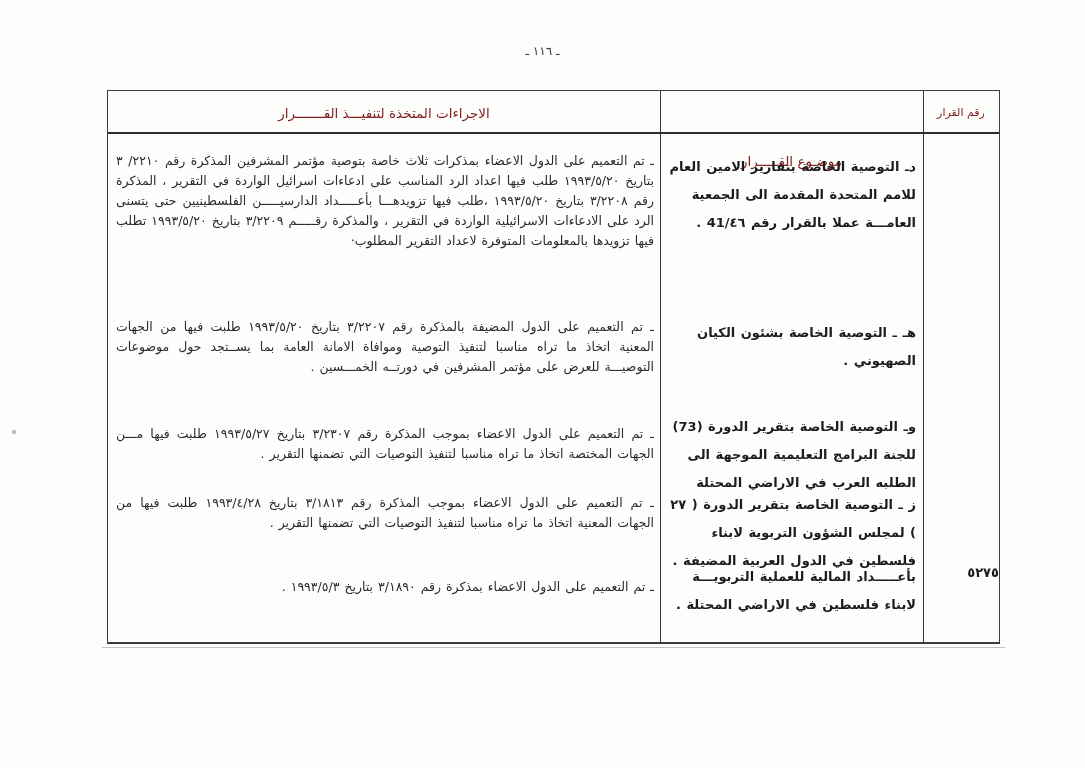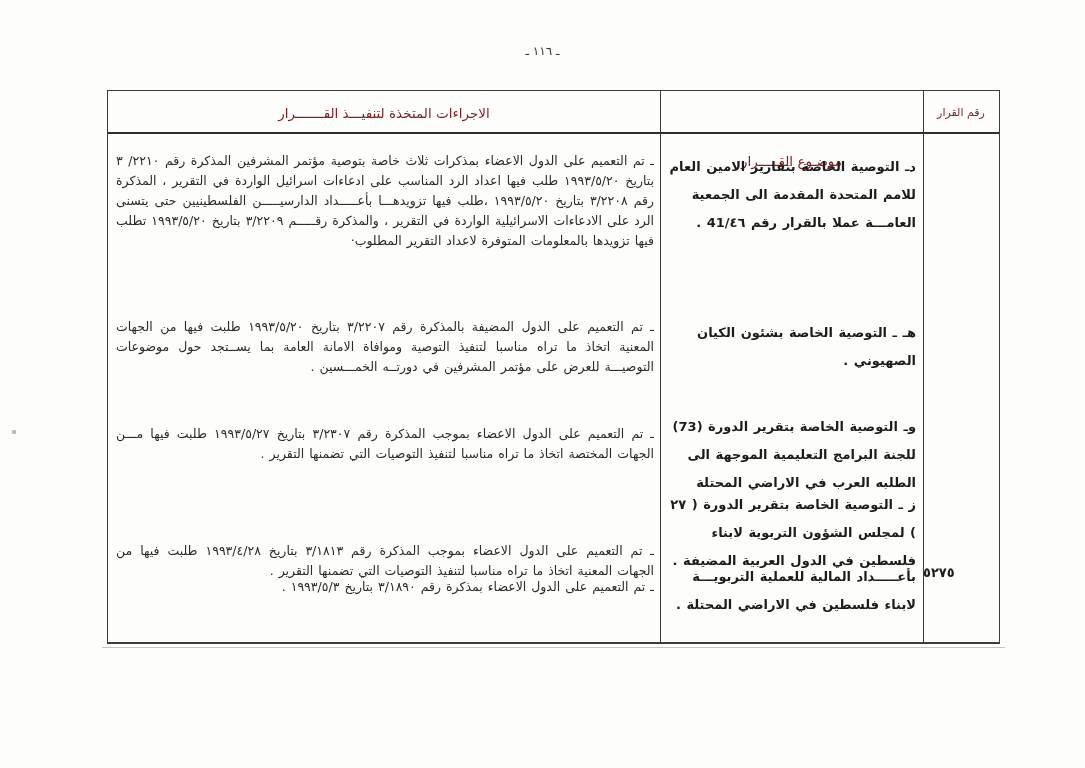--- a/index.html
+++ b/index.html
@@ -47,21 +47,21 @@
     word-spacing:1px;
   }
   .action{
     left:8px;width:538px;
     font-size:12.5px;font-weight:400;color:#2b2b2b;
     line-height:20px;text-align:justify;text-align-last:right;
     word-spacing:1px;
   }
   .decision-number{
     left:815px;width:76px;top:474px;
-    text-align:left;font-size:13px;font-weight:600;color:#1c1c1c;
+    text-align:right;font-size:13px;font-weight:600;color:#1c1c1c;
   }
   .scan-speck{
     position:absolute;left:12px;top:430px;width:4px;height:4px;
     background:#b9b9b9;border-radius:1px;
   }
 </style>
 </head>
 <body>
 
 <div class="page">
@@ -81,21 +81,21 @@
 
     <div class="cell-text subject" style="top:62px;">دـ التوصية الخاصة بتقارير الامين العام للامم المتحدة المقدمة الى الجمعية العامـــة عملا بالقرار رقم 41/٤٦ .</div>
     <div class="cell-text subject" style="top:228px;">هـ ـ التوصية الخاصة بشئون الكيان الصهيوني .</div>
     <div class="cell-text subject" style="top:322px;">وـ التوصية الخاصة بتقرير الدورة (73) للجنة البرامج التعليمية الموجهة الى الطلبه العرب في الاراضي المحتلة</div>
     <div class="cell-text subject" style="top:400px;">ز ـ التوصية الخاصة بتقرير الدورة ( ٢٧ ) لمجلس الشؤون التربوية لابناء فلسطين في الدول العربية المضيفة .</div>
     <div class="cell-text subject" style="top:472px;">بأعـــــداد المالية للعملية التربويـــة لابناء فلسطين في الاراضي المحتلة .</div>
 
     <div class="cell-text action" style="top:60px;">ـ تم التعميم على الدول الاعضاء بمذكرات ثلاث خاصة بتوصية مؤتمر المشرفين المذكرة رقم ٢٢١٠/ ٣ بتاريخ ١٩٩٣/٥/٢٠ طلب فيها اعداد الرد المناسب على ادعاءات اسرائيل الواردة في التقرير ، المذكرة رقم ٣/٢٢٠٨ بتاريخ ١٩٩٣/٥/٢٠ ،طلب فيها تزويدهـــا بأعـــــداد الدارسيـــــن الفلسطينيين حتى يتسنى الرد على الادعاءات الاسرائيلية الواردة في التقرير ، والمذكرة رقـــــم ٣/٢٢٠٩ بتاريخ ١٩٩٣/٥/٢٠ تطلب فيها تزويدها بالمعلومات المتوفرة لاعداد التقرير المطلوب·</div>
     <div class="cell-text action" style="top:226px;">ـ تم التعميم على الدول المضيفة بالمذكرة رقم ٣/٢٢٠٧ بتاريخ ١٩٩٣/٥/٢٠ طلبت فيها من الجهات المعنية اتخاذ ما تراه مناسبا لتنفيذ التوصية وموافاة الامانة العامة بما يســتجد حول موضوعات التوصيـــة للعرض على مؤتمر المشرفين في دورتــه الخمـــسين .</div>
     <div class="cell-text action" style="top:333px;">ـ تم التعميم على الدول الاعضاء بموجب المذكرة رقم ٣/٢٣٠٧ بتاريخ ١٩٩٣/٥/٢٧ طلبت فيها مـــن الجهات المختصة اتخاذ ما تراه مناسبا لتنفيذ التوصيات التي تضمنها التقرير .</div>
-    <div class="cell-text action" style="top:402px;margin-top:48px;">ـ تم التعميم على الدول الاعضاء بموجب المذكرة رقم ٣/١٨١٣ بتاريخ ١٩٩٣/٤/٢٨ طلبت فيها من الجهات المعنية اتخاذ ما تراه مناسبا لتنفيذ التوصيات التي تضمنها التقرير .</div>
+    <div class="cell-text action" style="top:402px;">ـ تم التعميم على الدول الاعضاء بموجب المذكرة رقم ٣/١٨١٣ بتاريخ ١٩٩٣/٤/٢٨ طلبت فيها من الجهات المعنية اتخاذ ما تراه مناسبا لتنفيذ التوصيات التي تضمنها التقرير .</div>
     <div class="cell-text action" style="top:476px;margin-top:10px;">ـ تم التعميم على الدول الاعضاء بمذكرة رقم ٣/١٨٩٠ بتاريخ ١٩٩٣/٥/٣ .</div>
 
     <div class="cell-text decision-number">٥٢٧٥</div>
 
   </div>
 
   <div class="scan-speck"></div>
 
 </div>
 

